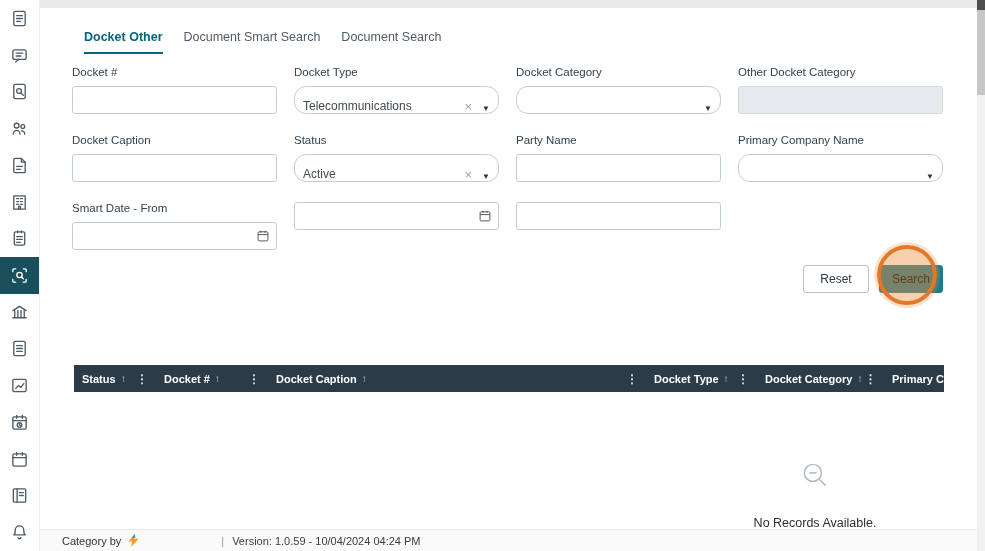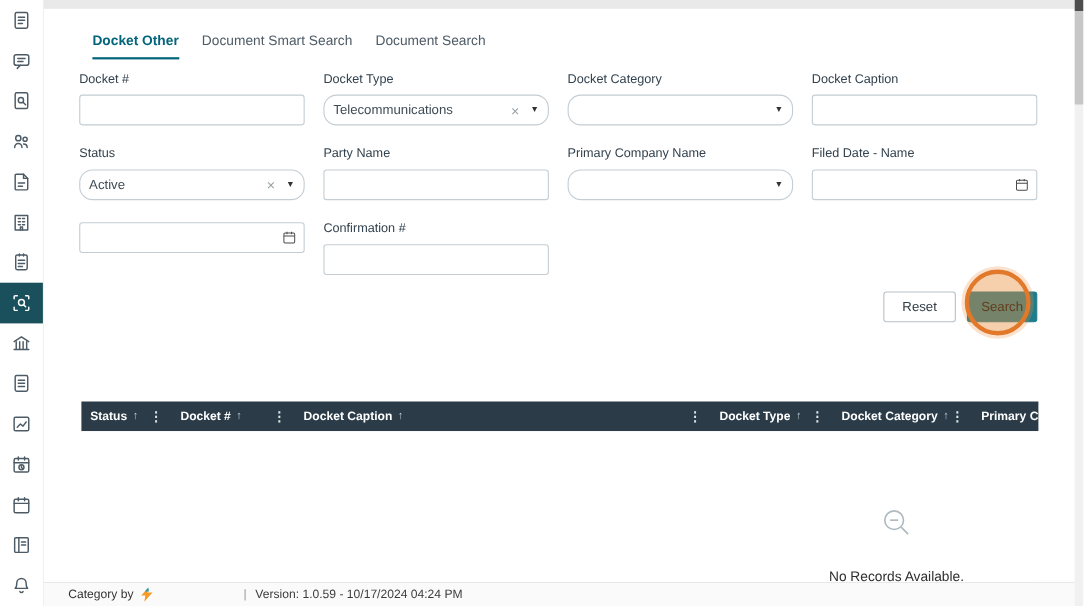--- a/index.html
+++ b/index.html
@@ -35,21 +35,21 @@
     position:absolute; left:72px; top:66px; width:873px;
     display:grid; grid-template-columns:repeat(4,205px); column-gap:17px; row-gap:20px;
   }
   .field label { display:block; font-size:11.5px; color:#33424e; margin-bottom:7px; line-height:13px; }
   .txt, .sel, .date-wrap {
     width:205px; height:28px; border:1px solid #c4cdd3; border-radius:3px; background:#fff;
     font-size:12px; color:#3f4b55;
   }
   .txt { padding:0 8px; outline:none; font-family:"Liberation Sans",sans-serif; }
   .txt:disabled { background:#e6eaec; border-color:#d4d9dc; }
-  .sel { display:flex; align-items:center; padding:0 8px; cursor:pointer; position:relative;border-radius:12px; }
+  .sel { display:flex; align-items:flex-end; padding:0 8px; cursor:pointer; position:relative;border-radius:12px; }
   .sel .val { flex:1; overflow:hidden; white-space:nowrap; }
   .sel .clear { color:#98a1a8; font-size:13px; margin-right:10px; cursor:pointer; line-height:1; }
   .sel .caret { color:#333; font-size:8px; line-height:1; }
   .date-wrap { display:flex; align-items:center; padding:0 6px 0 8px; }
   .date-wrap input { flex:1; border:none; outline:none; font-size:12px; min-width:0; font-family:"Liberation Sans",sans-serif; }
   .date-wrap svg { width:14px; height:14px; stroke:#4a4a4a; fill:none; stroke-width:1.3; flex:none; cursor:pointer; }
 
   
   .actions { position:absolute; top:265px; right:42px; display:flex; gap:10px; z-index:3;margin-left:24px; }
   .btn { height:28px; border-radius:3px; font-size:12px; cursor:pointer; font-family:"Liberation Sans",sans-serif; }
@@ -226,20 +226,24 @@
   </div>
 
   <div class="field">
     <label>Docket Category</label>
     <div class="sel">
       <span class="val"></span>
       <span class="caret">▼</span>
     </div>
   </div>
 
+  <div class="field">
+    <label>Other Docket Category</label>
+    <input class="txt" disabled="" value="" style="">
+  </div>
 
   <div class="field">
     <label>Docket Caption</label>
     <input class="txt" value="" style="">
   </div>
 
   <div class="field">
     <label>Status</label>
     <div class="sel">
       <span class="val">Active</span>
@@ -255,42 +259,41 @@
 
   <div class="field">
     <label>Primary Company Name</label>
     <div class="sel">
       <span class="val"></span>
       <span class="caret">▼</span>
     </div>
   </div>
 
   <div class="field">
-    <label>Filed Date - Name</label>
+    <label>Smart Date - From</label>
     <div class="date-wrap">
       <input value="" style="">
       <svg viewBox="0 0 20 20">
           <rect x="3" y="4" width="14" height="13" rx="1.5"></rect>
           <path d="M7 2.5v3M13 2.5v3M3 8h14"></path>
         </svg>
     </div>
   </div>
 
   <div class="field">
     <div class="date-wrap">
       <input value="" style="">
       <svg viewBox="0 0 20 20">
           <rect x="3" y="4" width="14" height="13" rx="1.5"></rect>
           <path d="M7 2.5v3M13 2.5v3M3 8h14"></path>
         </svg>
     </div>
   </div>
 
   <div class="field">
-    <label>Confirmation #</label>
     <input class="txt" value="" style="">
   </div>
 </div>
 
 <div class="actions">
   <button class="btn reset">Reset</button>
   <button class="btn search">Search</button>
 </div>
 <div class="annotation-circle"></div>
 
@@ -340,19 +343,19 @@
 <div class="footer">
   <span>Category by</span>
   <span class="logo-mark">
     <svg width="11" height="13" viewBox="0 0 11 14">
         <polygon points="7,0 0,8 4,8 3,14 11,5 6,5" fill="#f59a23"></polygon>
         <polygon points="7,0 3.5,4 7.5,4" fill="#1e9ab0"></polygon>
       </svg>
   </span>
   <span class="brand">CaseXellence</span>
   <span class="sep">|</span>
-  <span class="version">Version: 1.0.59 - 10/17/2024 04:24 PM</span>
+  <span class="version">Version: 1.0.59 - 10/04/2024 04:24 PM</span>
 </div>
 
 <div class="scrollbar">
   <div class="sb-btn"></div>
   <div class="sb-thumb"></div>
 </div>
 
 </body></html>

